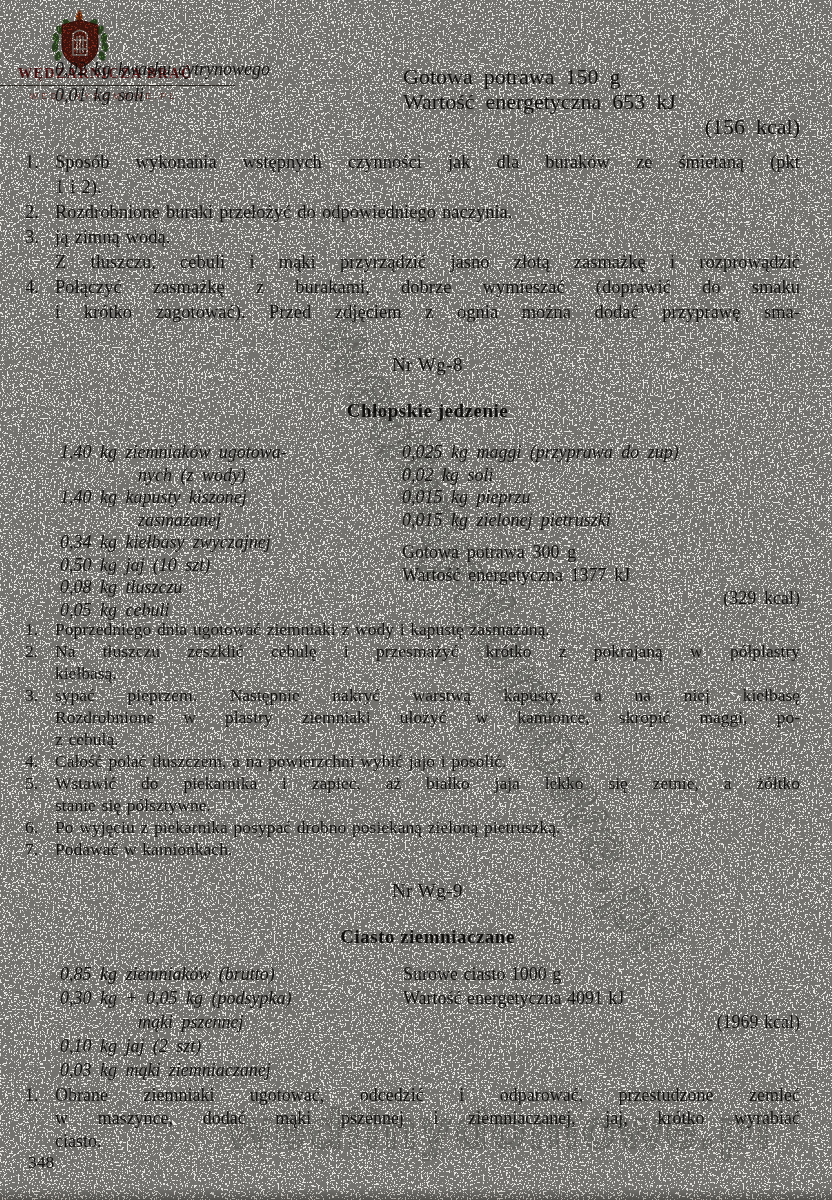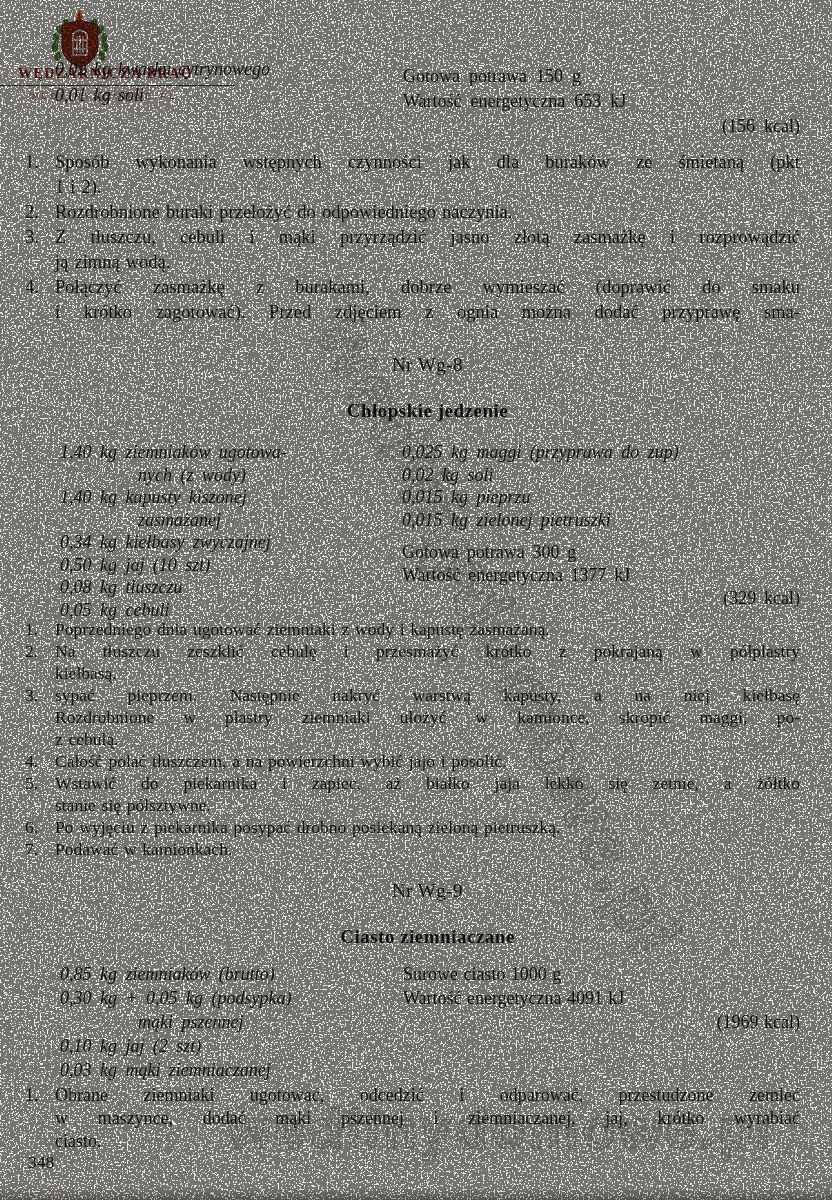--- a/index.html
+++ b/index.html
@@ -18,21 +18,21 @@
     color:#a0544a;letter-spacing:3.5px;font-family:"Liberation Sans",sans-serif;}
   
   .wm{position:absolute;z-index:1;pointer-events:none;
     font-family:"Liberation Sans",sans-serif;font-weight:bold;
     color:rgba(150,147,138,0.16);-webkit-text-stroke:2px rgba(140,137,128,0.38);
     white-space:nowrap;}
   .wm-diag{left:378px;top:300px;font-size:76px;letter-spacing:2px;
     transform:rotate(63deg);transform-origin:0 0;}
   .wm-bottom{left:228px;top:1096px;font-size:56px;letter-spacing:3px;}
   .top-ing{left:55px;top:56px;font-size:18px;line-height:26px;font-style:italic;word-spacing:.15em;}
-  .top-sum{left:403px;top:64px;width:397px;font-size:18px;line-height:25px;word-spacing:.25em;}
+  .top-sum{left:403px;top:64px;width:397px;font-size:22px;line-height:25px;word-spacing:.25em;}
   .kcal{text-align:right;}
   .steps{left:25px;width:775px;font-size:18.5px;word-spacing:.08em;}
   .lh25{line-height:25px;}
   .lh22{line-height:22px;font-size:17.5px;}
   .lh23{line-height:23px;font-size:18px;}
   .step{display:flex;}
   .step .n{width:30px;flex:none;}
   .step .sb{flex:1;min-width:0;}
   .ln.j{text-align:justify;text-align-last:justify;}
   .heading{left:55px;width:745px;text-align:center;font-size:19px;letter-spacing:.5px;}
@@ -114,22 +114,22 @@
     </div>
     <div class="step">
       <span class="n">2.</span>
       <div class="sb">
         <div class="ln">Rozdrobnione buraki przełożyć do odpowiedniego naczynia.</div>
       </div>
     </div>
     <div class="step">
       <span class="n">3.</span>
       <div class="sb">
+        <div class="ln">ją zimną wodą.</div>
         <div class="ln j">Z tłuszczu, cebuli i mąki przyrządzić jasno złotą zasmażkę i rozprowądzić</div>
-        <div class="ln">ją zimną wodą.</div>
       </div>
     </div>
     <div class="step">
       <span class="n">4.</span>
       <div class="sb">
         <div class="ln j">Połączyć zasmażkę z burakami, dobrze wymieszać (doprawić do smaku</div>
         <div class="ln j">i krótko zagotować). Przed zdjęciem z ognia można dodać przyprawę sma-</div>
       </div>
     </div>
   </div>

